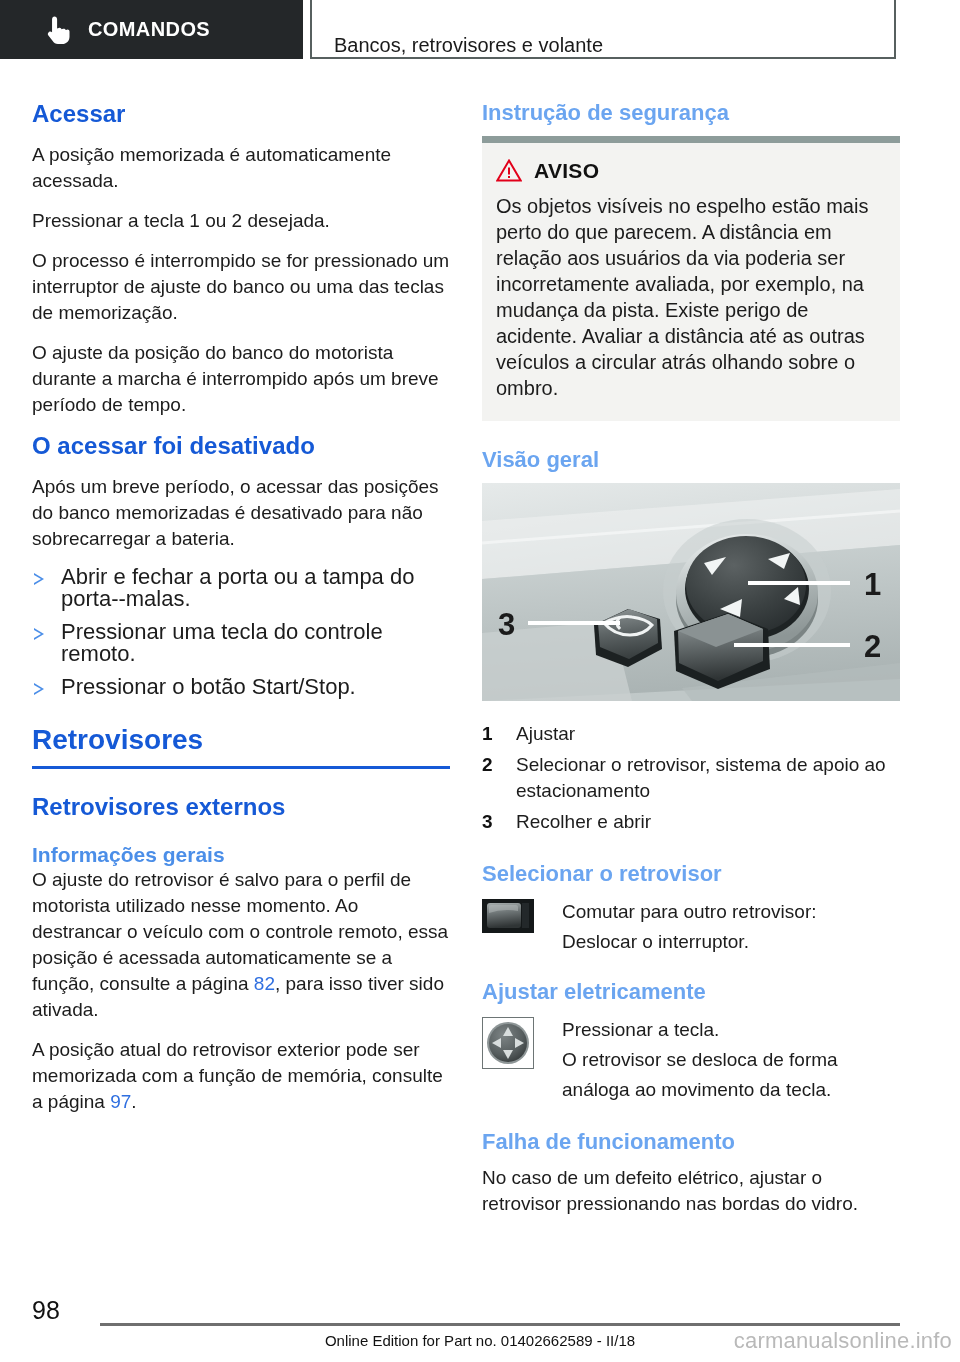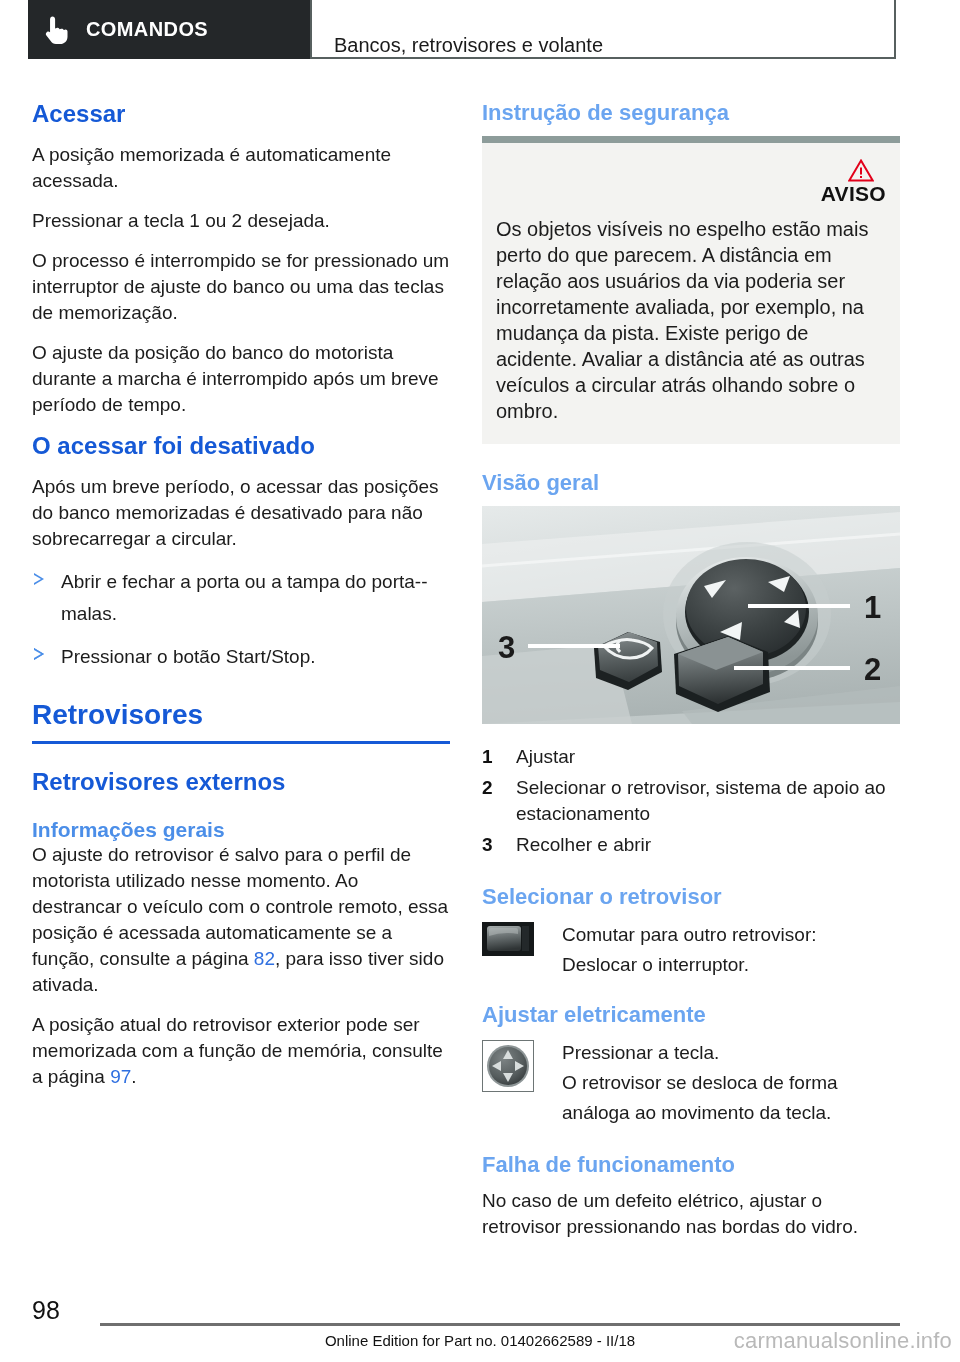--- a/index.html
+++ b/index.html
@@ -9,21 +9,21 @@
     font-family: "Liberation Sans", sans-serif;
     color: #1a1a1a;
     overflow: hidden;
   }
   .page { position: relative; width: 960px; height: 1362px; }
 
   
   .header { position: absolute; left: 0; top: 0; width: 960px; height: 66px; }
   .chapter-tab {
     position: absolute; left: 0; top: 0; width: 303px; height: 59px;
-    background: #242729; display: flex; align-items: center; padding-left: 14px; margin-left: 28px;
+    background: #242729; display: flex; align-items: center; padding-left: 44px;
   }
   .hand-icon { width: 26px; height: 30px; flex: 0 0 26px; margin-right: 18px; }
   .chapter-tab-label {
     color: #ffffff; font-size: 20px; font-weight: bold; letter-spacing: 0.4px;
   }
   .section-tab {
     position: absolute; left: 310px; top: 0; width: 586px; height: 59px;
     background: #ffffff; border: 2px solid #57605f; border-top: none;
     display: flex; align-items: flex-end; padding-left: 22px;
   }
@@ -46,40 +46,40 @@
   h3.h3-mid {
     font-size: 21px; font-weight: bold; color: #4b8ee8; margin-bottom: 0;
   }
   p.body {
     font-size: 19px; line-height: 26px; color: #1c1c1c; margin-bottom: 14px;
   }
   .pgref { color: #2f6fe0; }
 
   ul.triangle-list { list-style: none; margin: 0 0 14px 0; }
   ul.triangle-list li {
-    position: relative; padding-left: 29px; font-size: 19px; line-height: 32px;
+    position: relative; padding-left: 29px; font-size: 22px; line-height: 22px;
     margin-bottom: 11px; color: #1c1c1c;
   }
   ul.triangle-list li .tri {
     position: absolute; left: 2px; top: 7px; width: 0; height: 0;
     border-top: 6px solid transparent; border-bottom: 6px solid transparent;
     border-left: 10px solid #4b8ee8;
   }
   ul.triangle-list li .tri::after {
     content: ""; position: absolute; left: -10px; top: -4px; width: 0; height: 0;
     border-top: 4px solid transparent; border-bottom: 4px solid transparent;
     border-left: 7px solid #ffffff;
   }
 
   
   .warn-box {
     background: #f3f3f1; border-top: 7px solid #8d9c9a;
     padding: 16px 14px 20px 14px; margin-bottom: 26px;
   }
-  .warn-head { display: flex; align-items: flex-end; margin-bottom: 10px; flex-direction: column; }
+  .warn-head { display: flex; align-items: flex-start; margin-bottom: 10px; }
   .warn-tri { width: 26px; height: 23px; margin-right: 12px; }
   .warn-title { font-size: 21px; font-weight: bold; color: #111111; letter-spacing: .3px; }
   .warn-text { font-size: 20px; line-height: 26px; color: #1c1c1c; }
 
   
   .figure { width: 418px; height: 218px; margin-bottom: 20px; position: relative; overflow: hidden; }
 
   
   ol.num-list { list-style: none; margin: 0 0 26px 0; }
   ol.num-list li {
@@ -131,24 +131,24 @@
 
   <div class="col-left">
 
     <h2 class="h2-dark">Acessar</h2>
     <p class="body">A posição memorizada é automaticamente acessada.</p>
     <p class="body">Pressionar a tecla 1 ou 2 desejada.</p>
     <p class="body">O processo é interrompido se for pressionado um interruptor de ajuste do banco ou uma das teclas de memorização.</p>
     <p class="body">O ajuste da posição do banco do motorista durante a marcha é interrompido após um breve período de tempo.</p>
 
     <h2 class="h2-dark" style="">O acessar foi desativado</h2>
-    <p class="body">Após um breve período, o acessar das posições do banco memorizadas é desativado para não sobrecarregar a circular.</p>
+    <p class="body">Após um breve período, o acessar das posições do banco memorizadas é desativado para não sobrecarregar a bateria.</p>
     <ul class="triangle-list">
       <li><span class="tri"></span><span>Abrir e fechar a porta ou a tampa do porta--malas.</span></li>
-      <li><span class="tri"></span></li>
+      <li><span class="tri"></span><span>Pressionar uma tecla do controle remoto.</span></li>
       <li><span class="tri"></span><span>Pressionar o botão Start/Stop.</span></li>
     </ul>
 
     <h1 class="blue-rule" style="margin-top:26px;">Retrovisores</h1>
     <h2 class="h2-dark">Retrovisores externos</h2>
     <h3 class="h3-mid" style="margin-top:22px;">Informações gerais</h3>
 
     <p class="body"><span>O ajuste do retrovisor é salvo para o perfil de motorista utilizado nesse momento. Ao destrancar o veículo com o controle remoto, essa posição é acessada automaticamente se a função, consulte a página </span><span class="pgref">82</span><span>, para isso tiver sido ativada.</span></p>
 
     <p class="body"><span>A posição atual do retrovisor exterior pode ser memorizada com a função de memória, consulte a página </span><span class="pgref">97</span><span>.</span></p>

